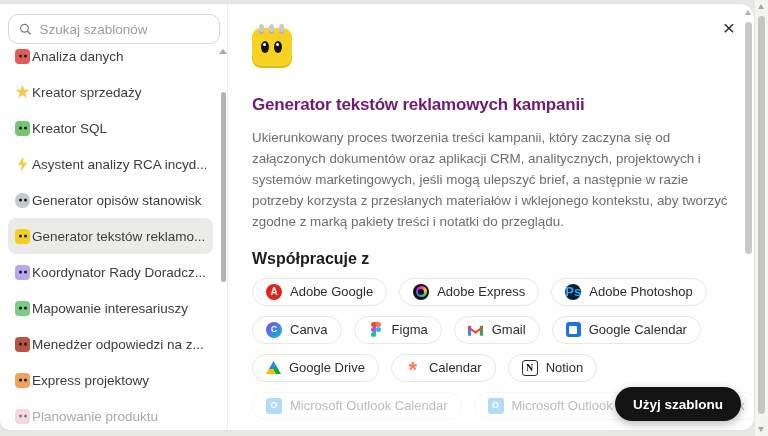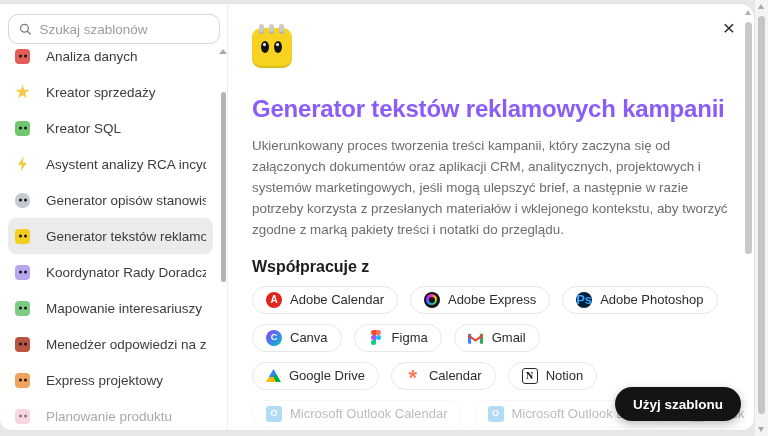--- a/index.html
+++ b/index.html
@@ -30,21 +30,21 @@
   }
   .search-box input {
     border:none; outline:none; width:100%; background:transparent;
     font-size:13.5px; color:#333; font-family:inherit; padding:0;
   }
   .search-box input::placeholder { color:#9c9c9a; }
 
   .side-list { position:absolute; left:0; right:6px; top:44px; bottom:6px; overflow:hidden; }
   .side-item {
     height:36px; margin:0 8px; padding:0 7px; border-radius:8px;
-    display:flex; align-items:center; gap:16px;
+    display:flex; align-items:center; gap:2px;
     font-size:13.5px; color:#3c3c3a; cursor:pointer;
   }
   .side-item.first { margin-top:-10px; }
   .side-item.selected { background:#ebebe9; }
   .side-item.muted { color:#a9a9a7; }
   .side-item.muted .sic { opacity:.55; }
   .side-label { white-space:nowrap; overflow:hidden; }
 
   
   .sic { width:15px; height:15px; border-radius:4px; position:relative; flex:0 0 auto; }
@@ -92,21 +92,21 @@
   .tpl-icon .eye {
     position:absolute; top:13px; width:8px; height:12px; background:#141414; border-radius:50%;
   }
   .tpl-icon .eye::after {
     content:""; position:absolute; top:2px; left:2px; width:3px; height:3px;
     border-radius:50%; background:#fff;
   }
   .tpl-icon .e1{left:9px;} .tpl-icon .e2{left:22px;}
 
   .page-title {
-    margin:27px 0 12px; font-size:24px; font-weight:700; color:#8b5cf6; letter-spacing:-.2px;
+    margin:27px 0 12px; font-size:17px; font-weight:700; color:#701a75; letter-spacing:-.2px;
   }
   .desc {
     margin-top:13px; width:482px; font-size:13.4px; line-height:1.56; color:#6d6d6b;
   }
   .works { margin-top:17px; font-size:16px; font-weight:700; color:#1c1c1a; }
 
   .chips-row { display:flex; gap:12px; margin-top:10px; }
   .chips-row.muted-row { opacity:.32; }
   .chip {
     height:28px; display:flex; align-items:center; gap:8px; padding:0 13px;
@@ -271,21 +271,21 @@
 
     <h1 class="page-title">Generator tekstów reklamowych kampanii</h1>
 
     <p class="desc">Ukierunkowany proces tworzenia treści kampanii, który zaczyna się od załączonych dokumentów oraz aplikacji CRM, analitycznych, projektowych i systemów marketingowych, jeśli mogą ulepszyć brief, a następnie w razie potrzeby korzysta z przesłanych materiałów i wklejonego kontekstu, aby tworzyć zgodne z marką pakiety treści i notatki do przeglądu.</p>
 
     <div class="works">Współpracuje z</div>
 
     <div class="chips-row">
       <div class="chip">
         <span class="ic acrobat">A</span>
-        <span>Adobe Calendar</span>
+        <span>Adobe Google</span>
       </div>
       <div class="chip">
         <span class="ic express"></span>
         <span>Adobe Express</span>
       </div>
       <div class="chip">
         <span class="ic ps">Ps</span>
         <span>Adobe Photoshop</span>
       </div>
     </div>
@@ -310,20 +310,26 @@
       <div class="chip">
         <span class="ic plain">
           <svg width="15" height="12" viewBox="0 0 24 18">
             <rect x="0" y="2" width="5" height="16" rx="1" fill="#4285F4"></rect>
             <rect x="19" y="2" width="5" height="16" rx="1" fill="#34A853"></rect>
             <path d="M0 2 L12 11 L24 2 L24 6 L12 15 L0 6 Z" fill="#EA4335"></path>
           </svg>
         </span>
         <span>Gmail</span>
       </div>
+      <div class="chip">
+        <span class="ic gcal-outer">
+            <span class="gcal-in"></span>
+          </span>
+        <span>Google Calendar</span>
+      </div>
     </div>
 
     <div class="chips-row">
       <div class="chip">
         <span class="ic gdrive"></span>
         <span>Google Drive</span>
       </div>
       <div class="chip">
         <span class="ic hubspot">*</span>
         <span>Calendar</span>

